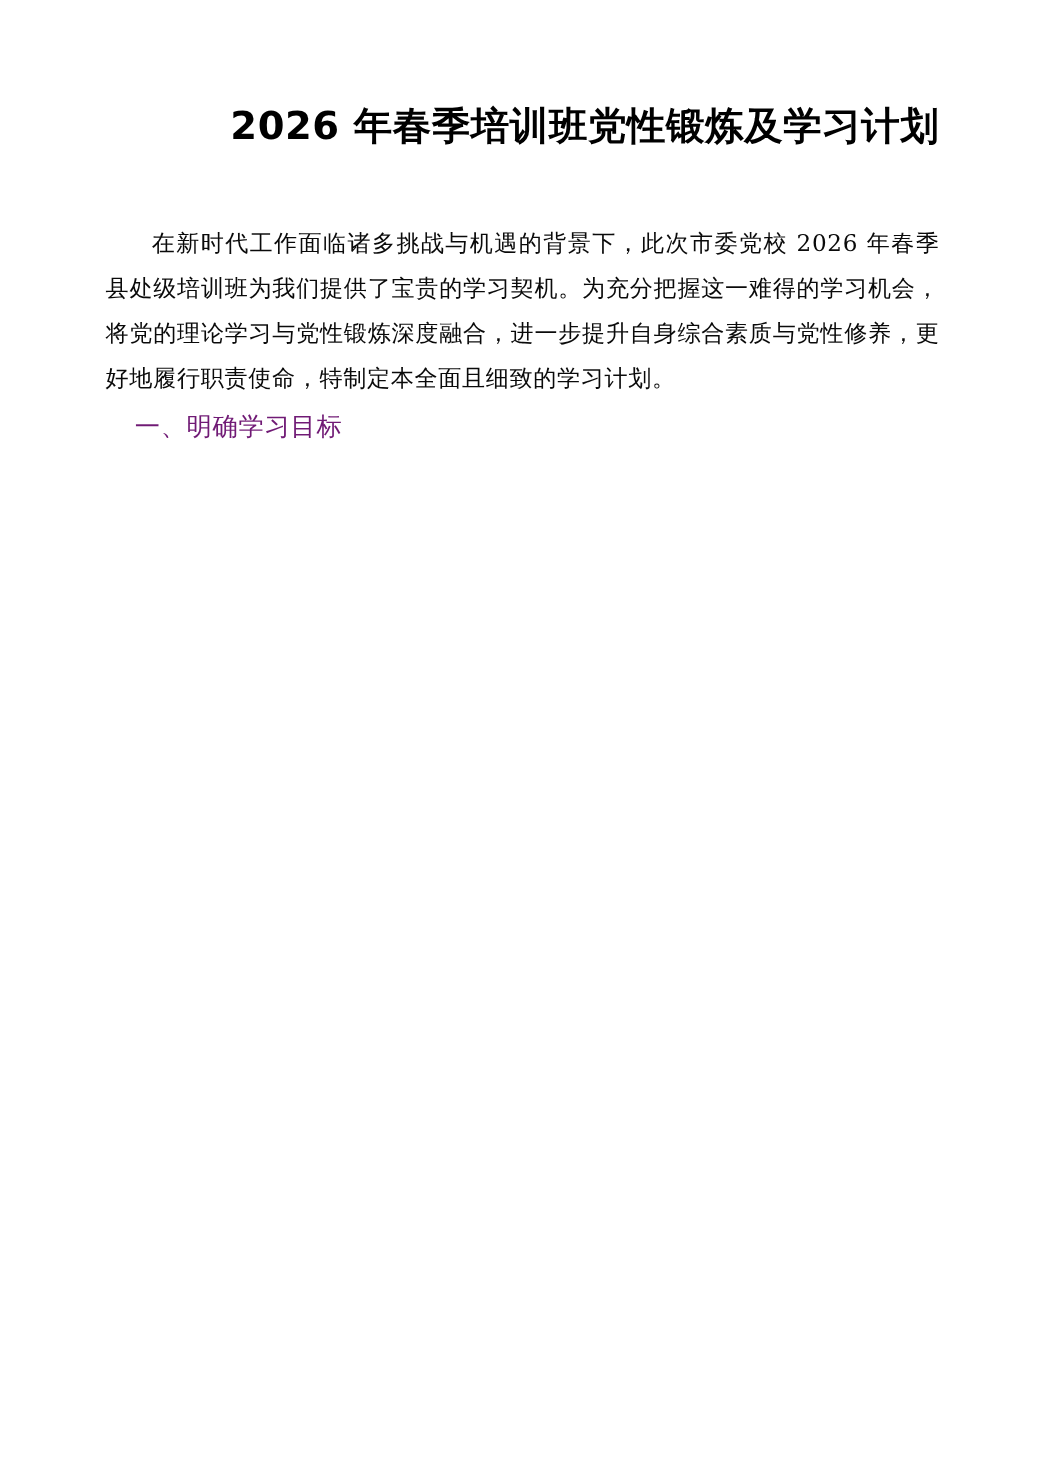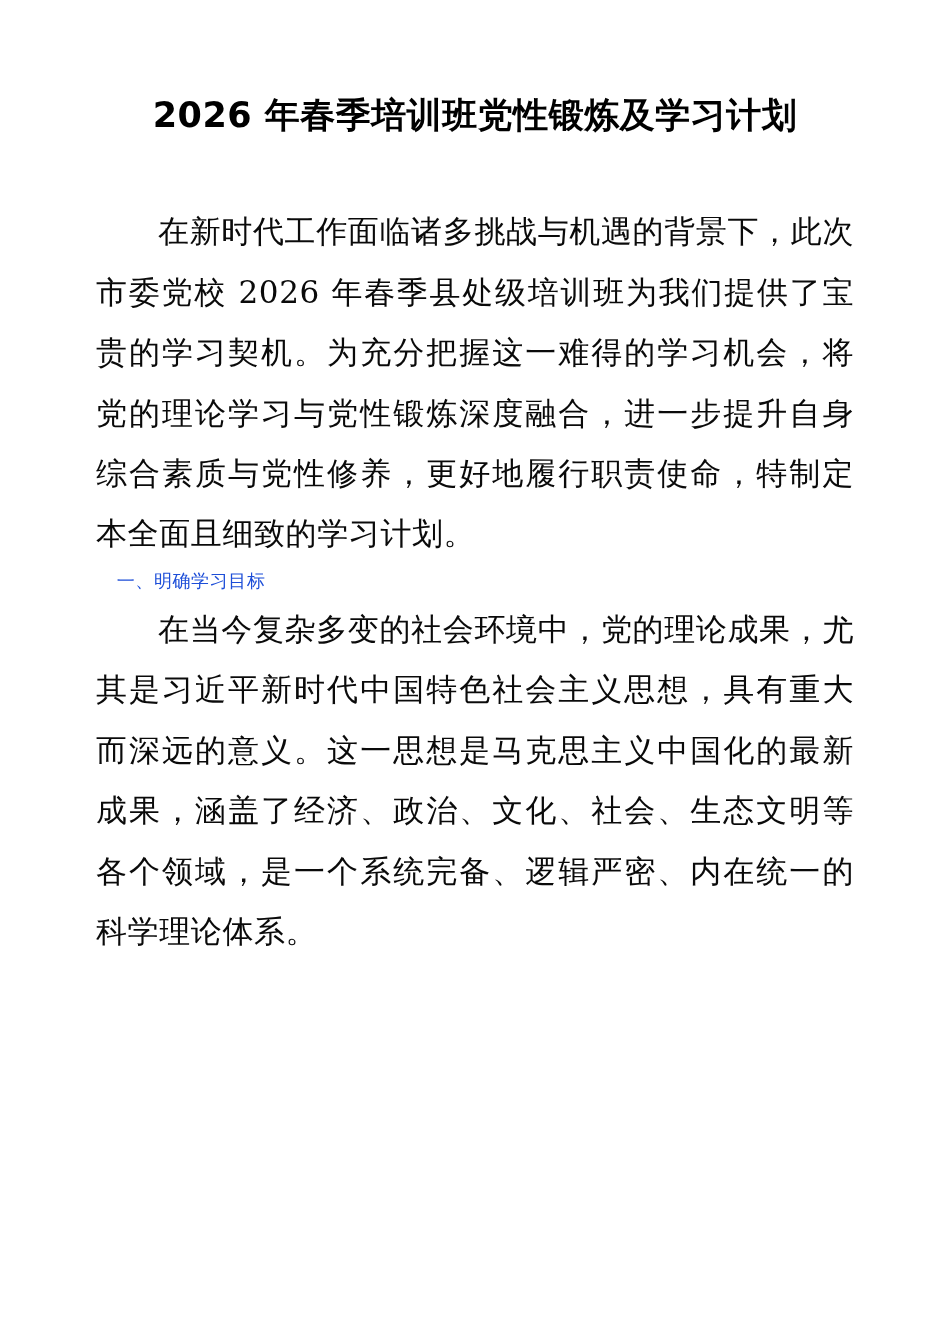--- a/index.html
+++ b/index.html
@@ -20,62 +20,61 @@
     height: 1344px;
     padding: 92px 96px 0 96px;
     background: #ffffff;
     position: relative;
   }
   .doc-title {
     font-family: "DejaVu Sans", sans-serif;
     font-weight: bold;
     font-size: 35px;
     line-height: 1.35;
-    text-align: center;
+    text-align: right;
     letter-spacing: 0.5px;
     margin: 0 0 62px 0;
     color: #000000;
   }
   .body-text {
     font-family: "DejaVu Serif", serif;
-    font-size: 31px;
+    font-size: 21px;
     line-height: 1.95;
     text-align: justify;
     text-justify: inter-ideograph;
     letter-spacing: 0.6px;
     margin: 0;
     color: #0a0a0a;
   }
   .indent {
     text-indent: 2em;
   }
   .heading-line {
     font-family: Liberation Sans, sans-serif;
-    font-size: 18px;
+    font-size: 23px;
     line-height: 1.95;
     letter-spacing: 0.6px;
     text-indent: 1.15em;
     margin: 0;
-    color: #1d4ed8;
+    color: #701a75;
   }
   .para + .para,
   .para + .heading-line,
   .heading-line + .para,
   .heading-line + .heading-line {
     margin-top: 0;
   }
 </style>
 </head>
 <body>
 
 <div class="page">
 
   <h1 class="doc-title">2026 年春季培训班党性锻炼及学习计划</h1>
 
   <p class="body-text para indent">在新时代工作面临诸多挑战与机遇的背景下，此次市委党校 2026 年春季县处级培训班为我们提供了宝贵的学习契机。为充分把握这一难得的学习机会，将党的理论学习与党性锻炼深度融合，进一步提升自身综合素质与党性修养，更好地履行职责使命，特制定本全面且细致的学习计划。</p>
 
   <p class="heading-line">一、明确学习目标</p>
 
 
-  <p class="body-text para indent">在当今复杂多变的社会环境中，党的理论成果，尤其是习近平新时代中国特色社会主义思想，具有重大而深远的意义。这一思想是马克思主义中国化的最新成果，涵盖了经济、政治、文化、社会、生态文明等各个领域，是一个系统完备、逻辑严密、内在统一的科学理论体系。</p>
 
 
 </div>
 
 </body></html>

